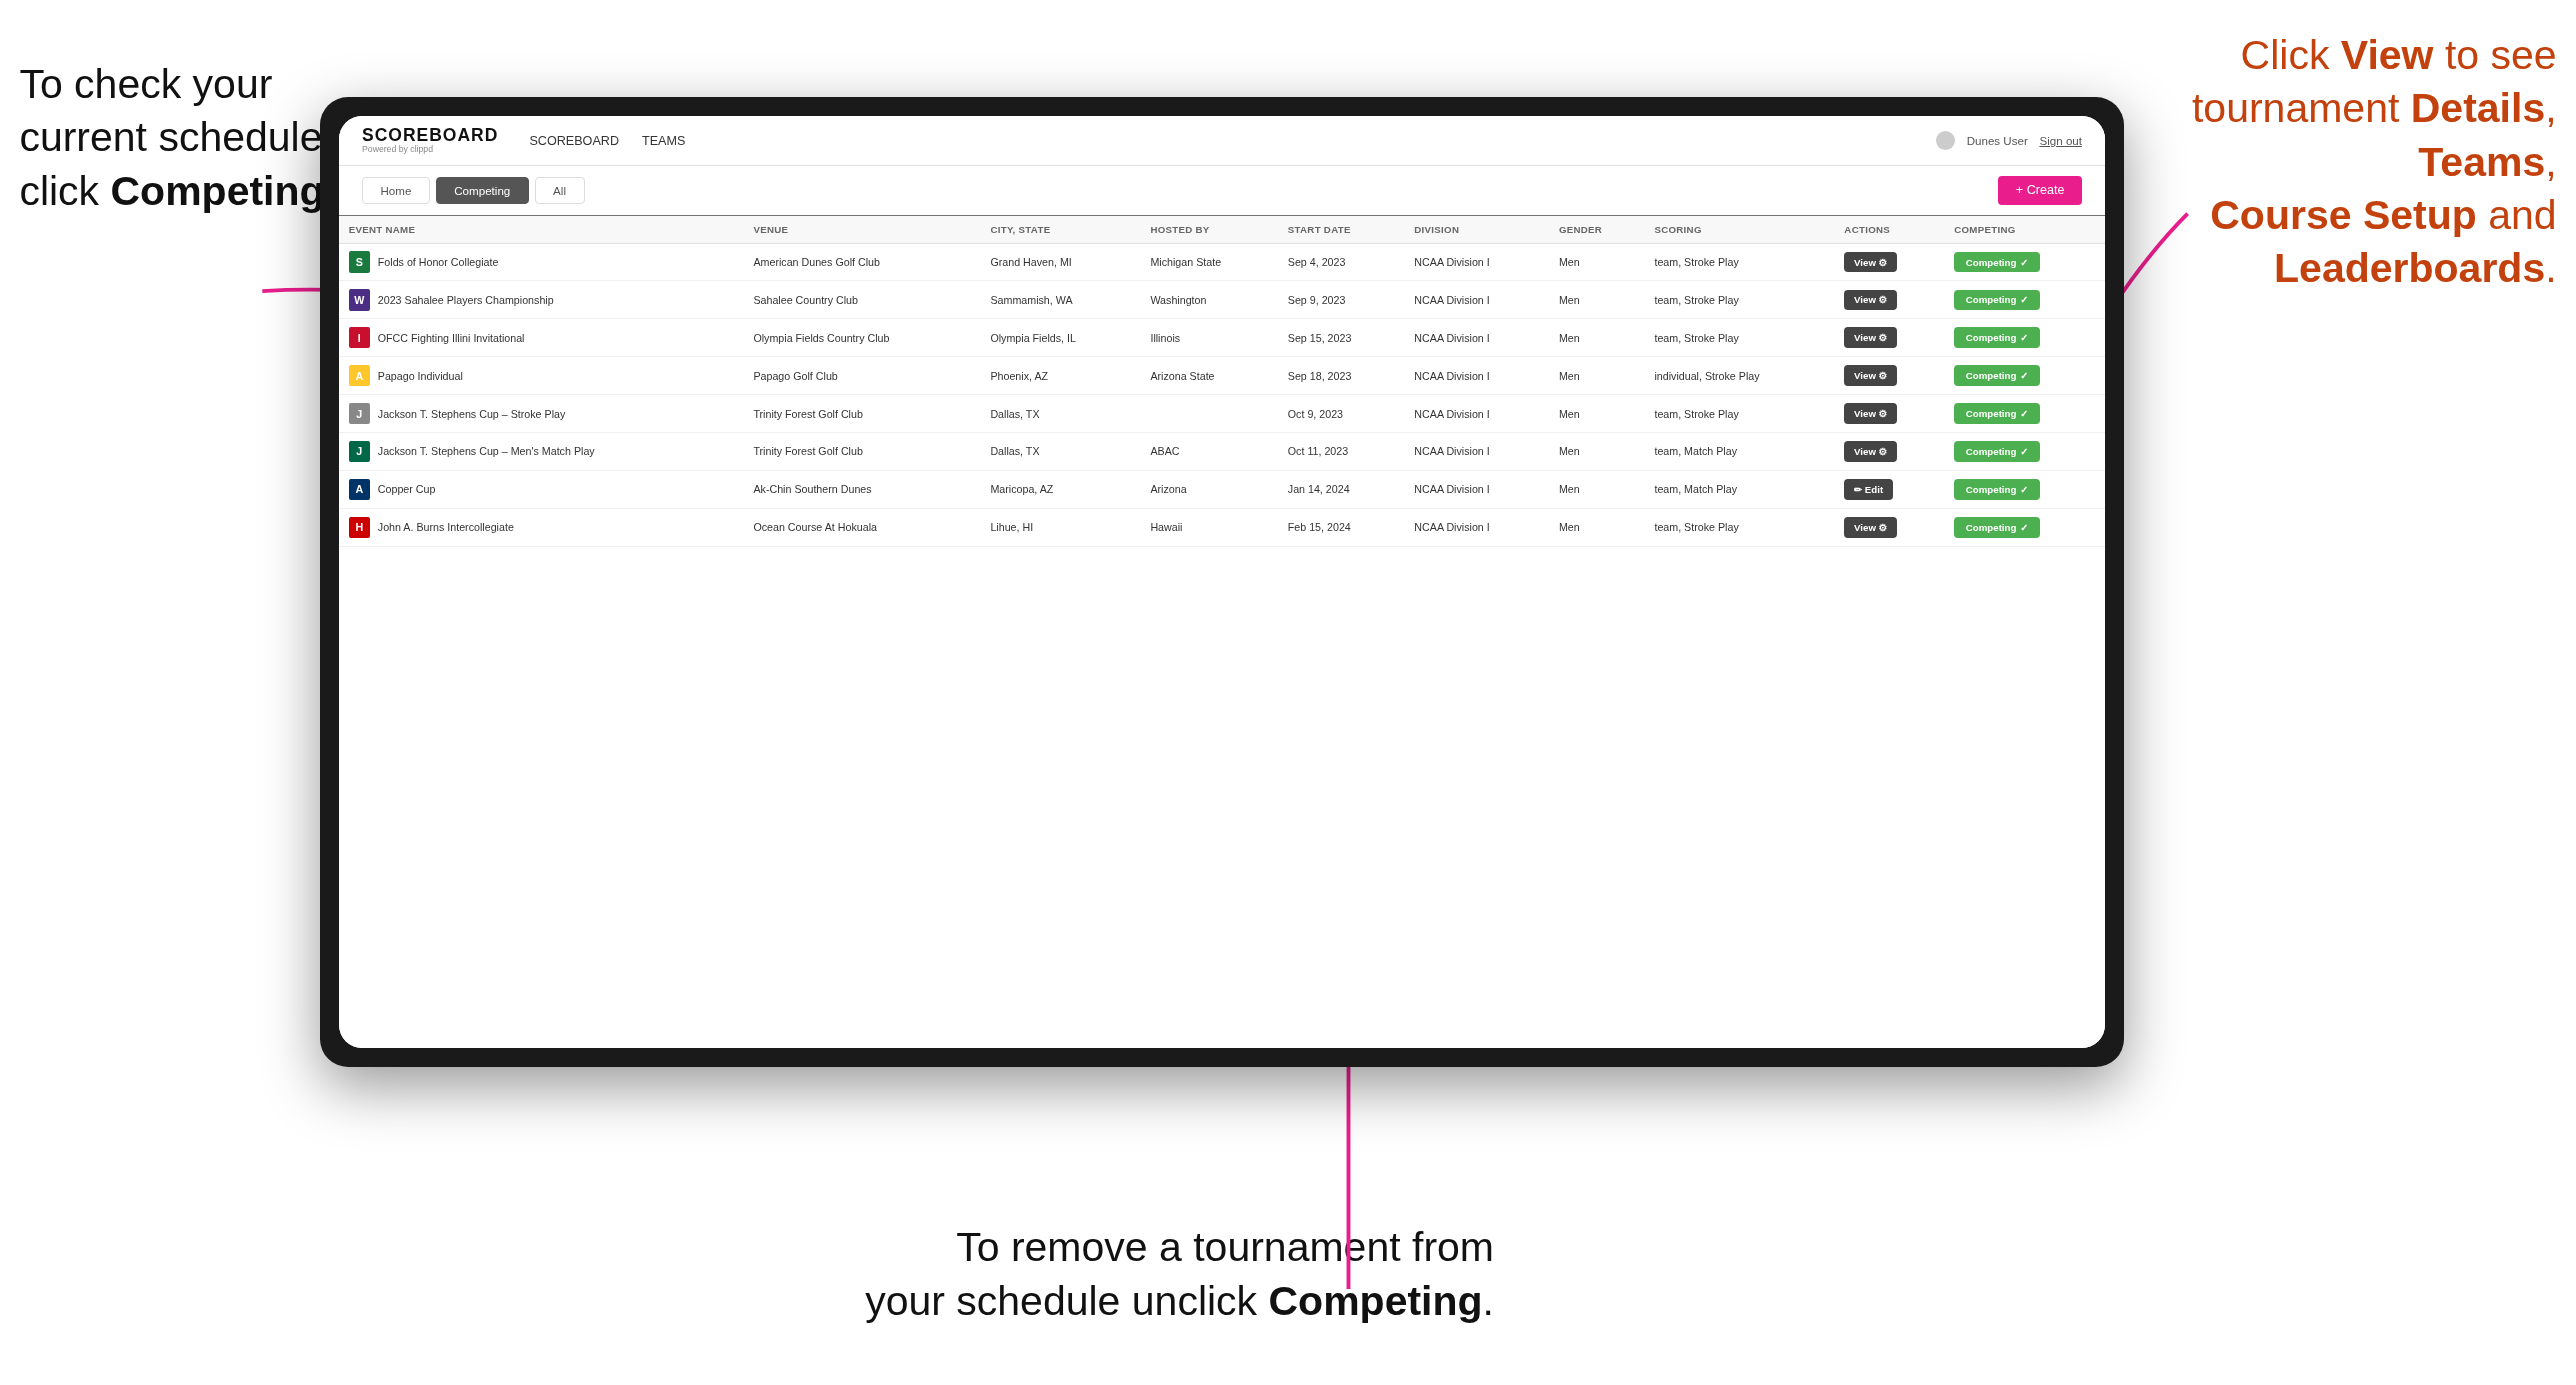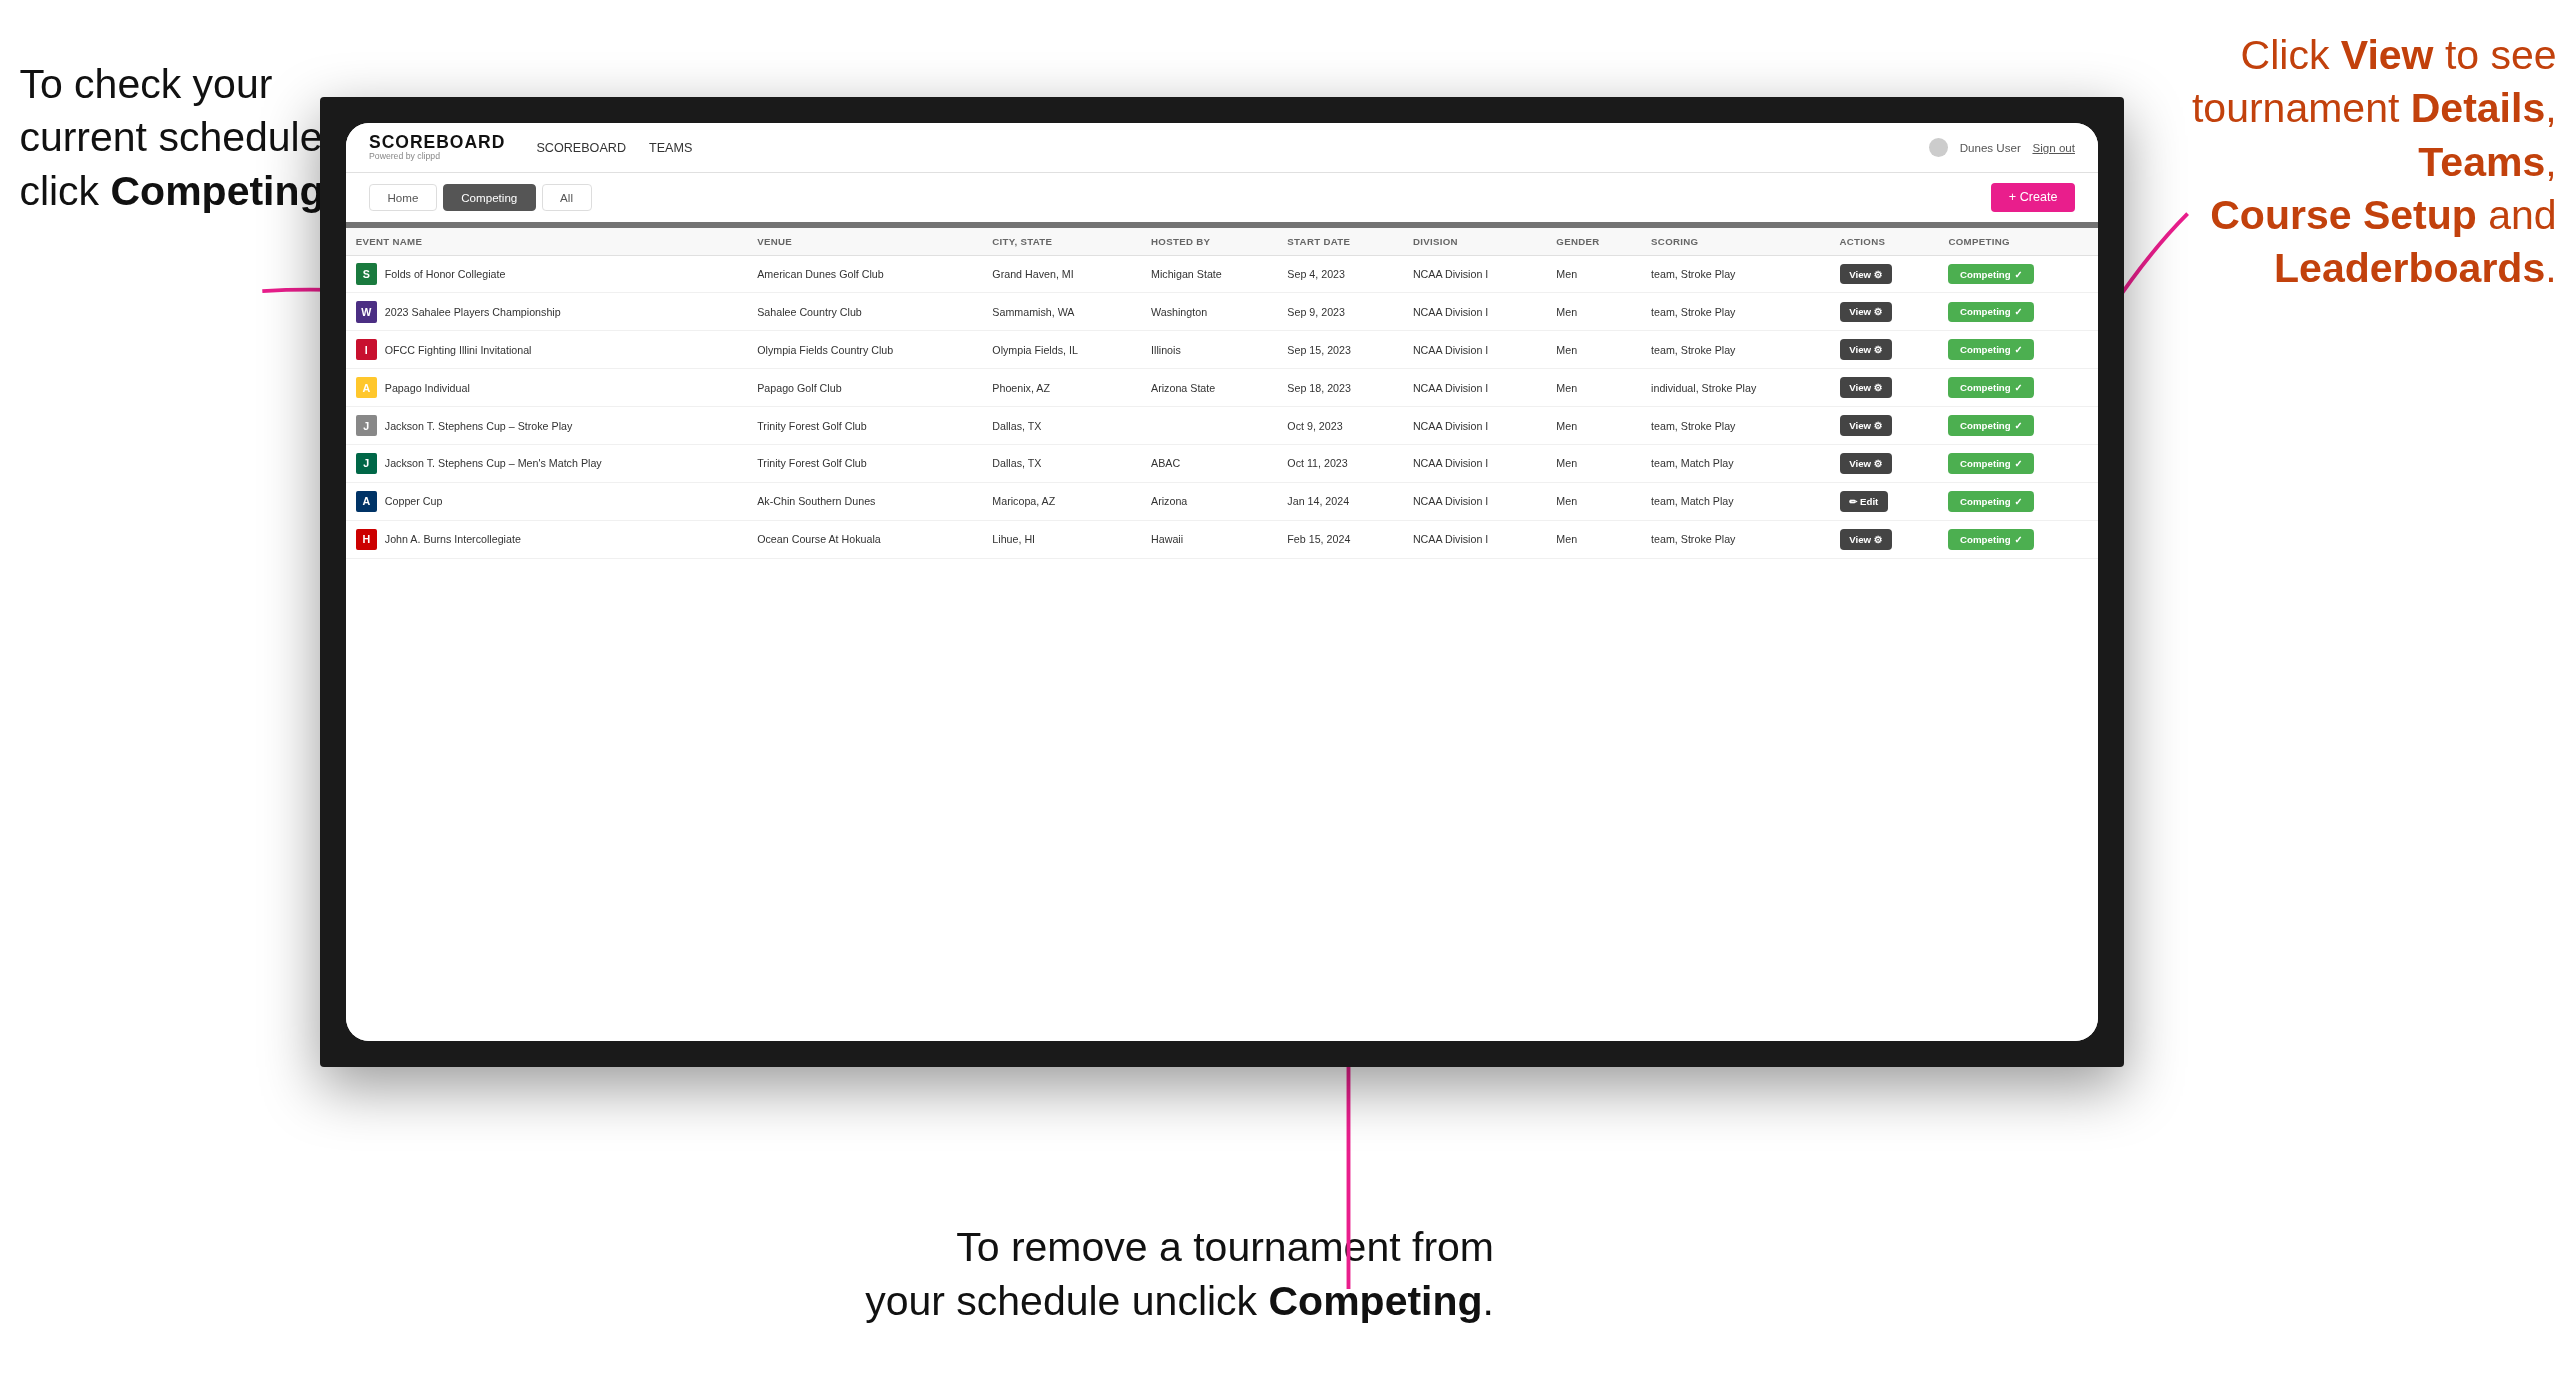--- a/index.html
+++ b/index.html
@@ -49,22 +49,22 @@
     .annotation-bottomcenter strong { font-weight: 900; }
 
     
     .tablet {
       position: absolute;
       top: 97px;
       left: 320px;
       width: 1804px;
       height: 970px;
       background: #1a1a1a;
-      border-radius: 4px;
-      padding: 26px;
+      border-radius: 28px;
+      padding: 19px;
       box-shadow: 0 19.4px 58px rgba(0,0,0,0.4);
     }
     .tablet-screen {
       width: 100%;
       height: 100%;
       background: #f5f5f5;
       border-radius: 23px;
       overflow: hidden;
       display: flex;
       flex-direction: column;
@@ -124,21 +124,21 @@
       display: inline-block;
     }
 
     
     .filter-bar {
       background: #ffffff;
       padding: 9.7px 23px;
       display: flex;
       align-items: center;
       justify-content: space-between;
-      border-bottom: 6px solid #737373;
+      border-bottom: 1px solid #737373;
       flex-shrink: 0;
     }
     .filter-tabs {
       display: flex;
       gap: 5.8px;
     }
     .filter-tab {
       padding: 5.8px 17.5px;
       border-radius: 3.9px;
       font-size: 11.6px;

